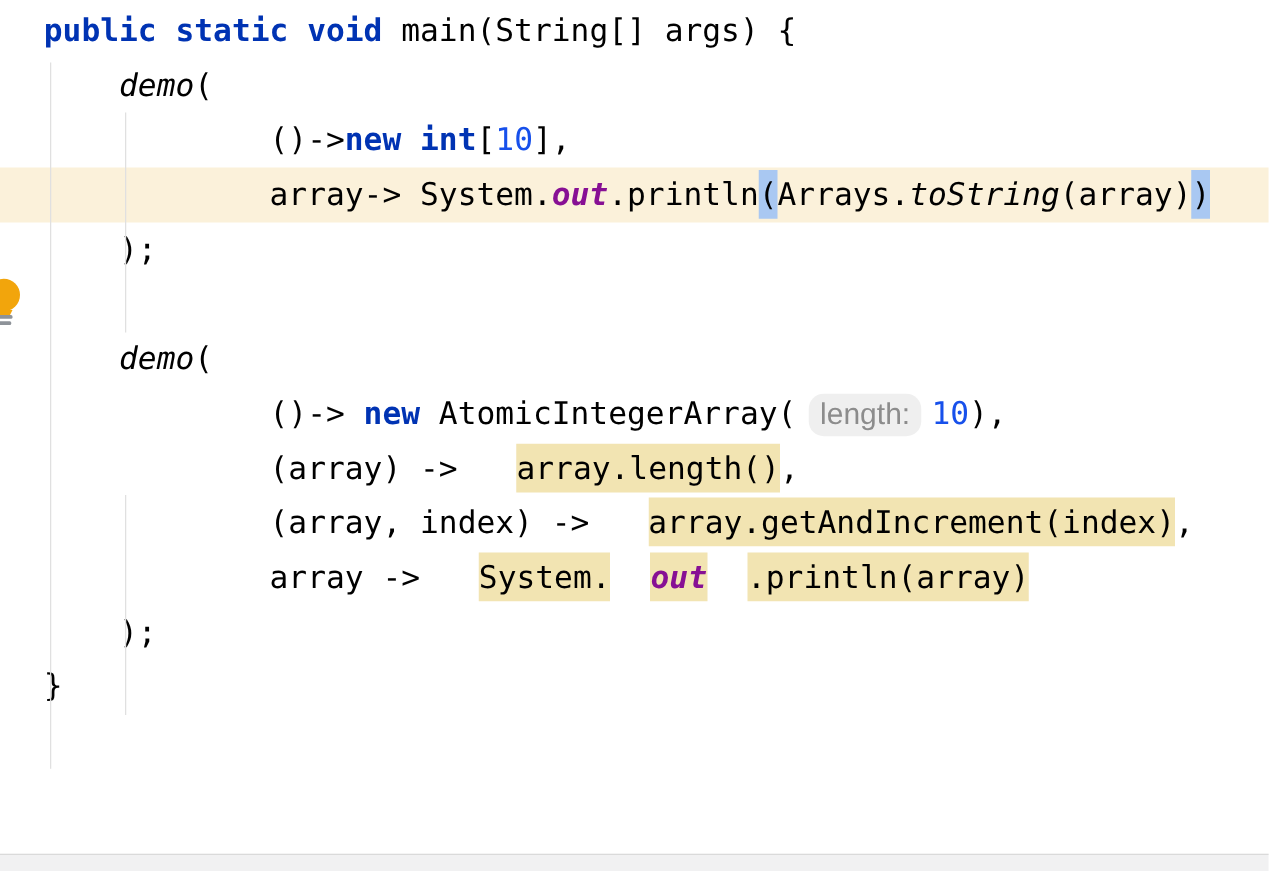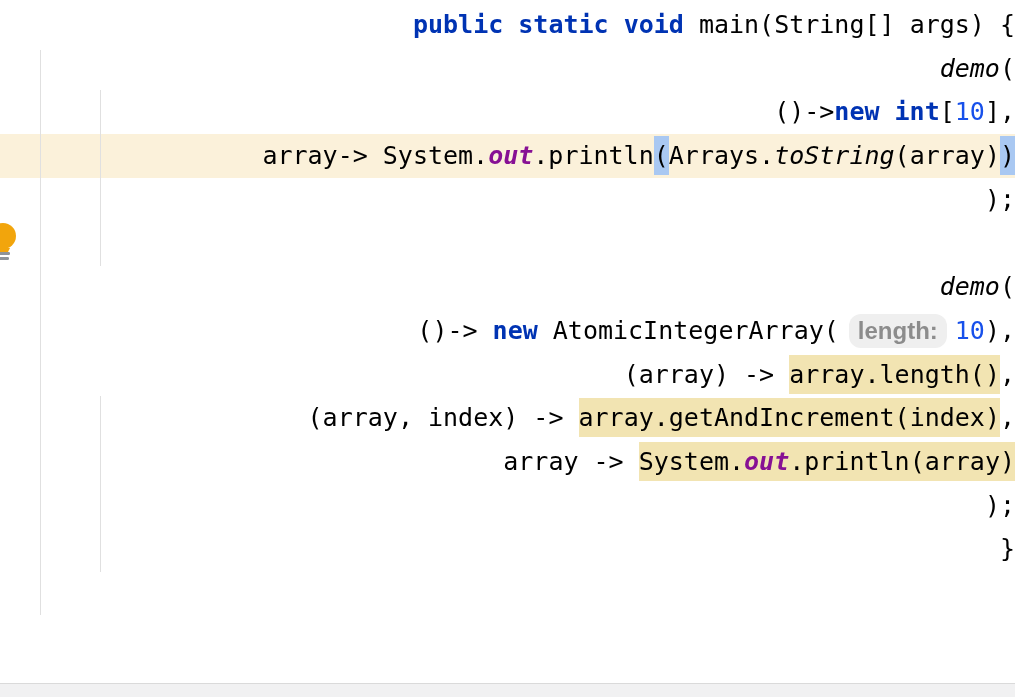--- a/index.html
+++ b/index.html
@@ -5,47 +5,46 @@
   html, body {
     margin: 0; padding: 0;
     width: 1015px; height: 697px;
     background: #ffffff;
     overflow: hidden;
     position: relative;
     font-family: "DejaVu Sans Mono", monospace;
   }
   .code-area {
     position: absolute;
-    top: 3px; left: 0; right: 0; text-align: right;
+    top: 3px; left: 0; right: 0;
   }
   .line {
     height: 43.7px;
     line-height: 43.7px;
     white-space: pre;
     font-size: 25px;
     color: #000000;
     padding-left: 35px;
   }
   .line.caret { background: var(--caret-row-bg); }
   .k  { color: var(--keyword); font-weight: bold; }
   .n  { color: var(--number); }
   .f  { color: var(--field); font-weight: bold; }
   .sf { color: var(--field); font-weight: bold; font-style: italic; }
   .sm { font-style: italic; }
   .bm { background: var(--brace-match-bg); padding: 5px 0; }
-  .hl { background: var(--match-highlight-bg); padding: 5px 0; }
+  .hl { background: var(--match-highlight-bg); padding: 5px 0; margin-left: 32px; }
   .hint {
     font-family: "Liberation Sans", sans-serif;
     font-size: 24px;
     color: var(--hint-fg);
     background: var(--hint-bg);
     border-radius: 12px;
     padding: 3px 9px 4px;
     margin: 0 8px 0 10px;
-    font-weight: bold;
   }
   .indent-guide {
     position: absolute;
     width: 1px;
     background: #e0e0e0;
   }
   #guide-main { left: 40px;  top: 50px;  height: 565px; }
   #guide-d1   { left: 100px; top: 90px;  height: 176px; }
   #guide-d2   { left: 100px; top: 396px; height: 176px; }
   .bulb {

